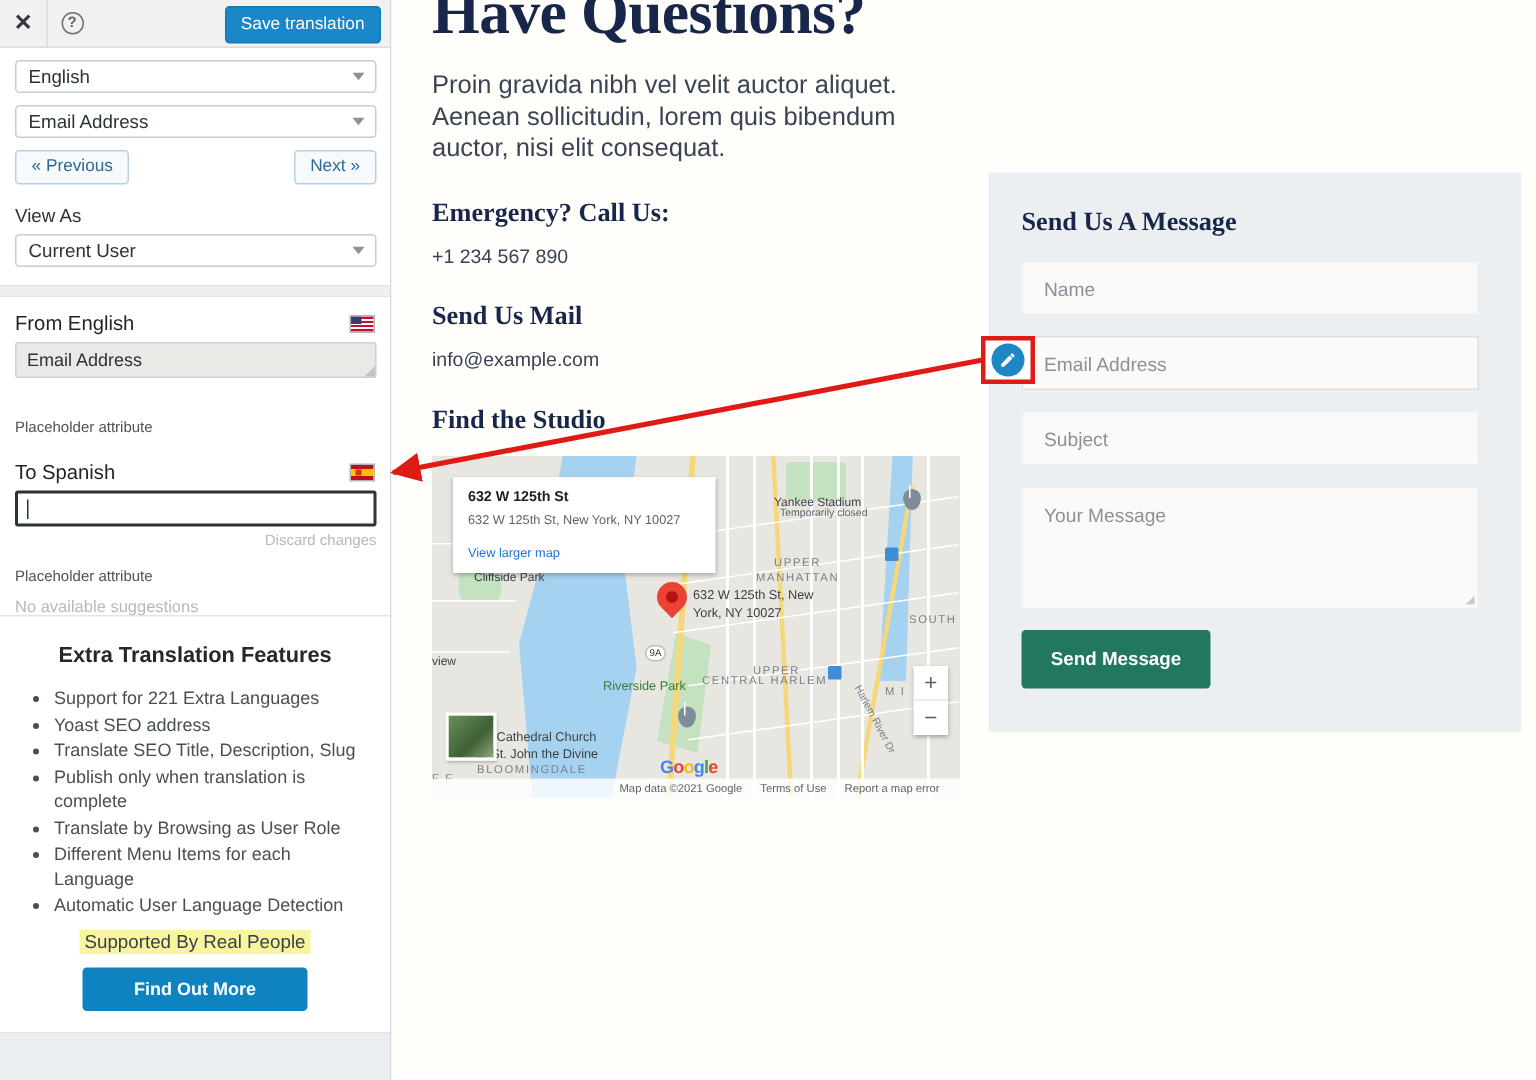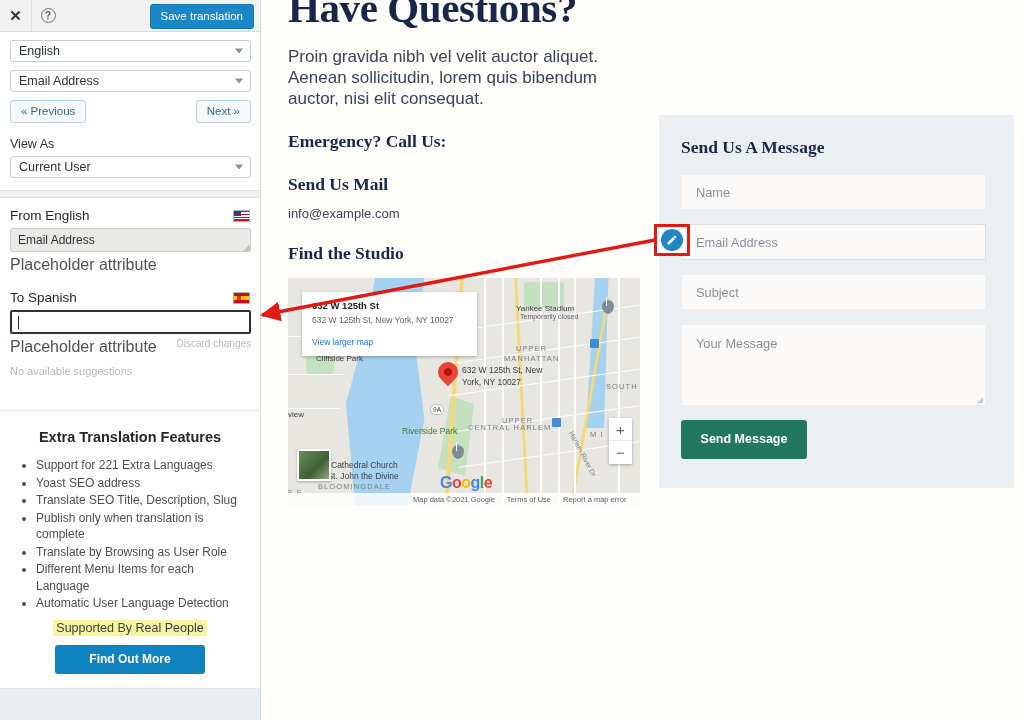--- a/index.html
+++ b/index.html
@@ -116,21 +116,21 @@
   }
   .tr-input-active {
     width: 241px; height: 24px; background: #fff;
     border: 2px solid #2c3338; border-radius: 2px;
     font-size: 12px; color: #2c3338; padding: 0 6px;
     display: flex; align-items: center;
   }
   .caretbar { width:1px; height:13px; background:#2c3338; }
 
   .attr-row { display: flex; justify-content: space-between; width: 241px; margin-top: 4px; }
-  .attr-note { font-size: 16px; color: #4c5256; }
+  .attr-note { font-size: 10px; color: #4c5256; margin-top: 24px; }
   .attr-discard { font-size: 10px; color: #b4b9bd; cursor: pointer; }
   .sugg { font-size: 11px; color: #b4b9bd; margin-top: 9px; }
 
   
   #etf {
     position: absolute; left: 0; top: 410px;
     width: 260px; background: #fff;
     border-top: 1px solid #e2e5e8;
     padding: 18px 14px 14px;
   }
@@ -236,21 +236,21 @@
     font-size:15px; color:#616161; cursor:pointer;
   }
   .zoomctl div:first-child { border-bottom:1px solid #e6e6e6; }
   .streetview {
     position:absolute; left:9px; bottom:25px; width:34px; height:32px;
     background:linear-gradient(135deg,#6a8f5a,#3f5f36 60%,#8fa97d);
     border:2px solid #fff; box-shadow:0 1px 2px rgba(0,0,0,.3);
   }
   .gmlogo {
     position:absolute; left:152px; bottom:14px;
-    font-size:16px; font-weight:bold; letter-spacing:-0.5px;text-align:center;
+    font-size:12px; font-weight:bold; letter-spacing:-0.5px;text-align:center;
   }
   .gmlogo i { font-style:normal; }
   .mapfoot {
     position:absolute; left:0; right:0; bottom:0; height:13px;
     background:rgba(255,255,255,.82);
     display:flex; align-items:center; gap:12px;
     padding-left:125px; font-size:7.5px; color:#5f6368;
   }
   .shield {
     position:absolute; width:14px; height:11px; background:#fff;
@@ -412,20 +412,21 @@
   </div>
 
   <div id="main">
     <div class="contact-wrap">
 
       <h1 class="page-h">Have Questions?</h1>
 
       <p class="lede">Proin gravida nibh vel velit auctor aliquet. Aenean sollicitudin, lorem quis bibendum auctor, nisi elit consequat.</p>
 
       <h2 class="sub">Emergency? Call Us:</h2>
+      <p class="val">+1 234 567 890</p>
 
       <h2 class="sub">Send Us Mail</h2>
       <p class="val">info@example.com</p>
 
       <h2 class="sub">Find the Studio</h2>
 
       <div id="map">
         <div class="land-grey" style="left:0;top:0;width:352px;height:228px;"></div>
         <div class="water" style="left:58px;top:0;width:112px;height:228px;
              clip-path:polygon(26% 0,70% 0,62% 30%,70% 62%,55% 100%,8% 100%,0 55%,18% 22%);"></div>

